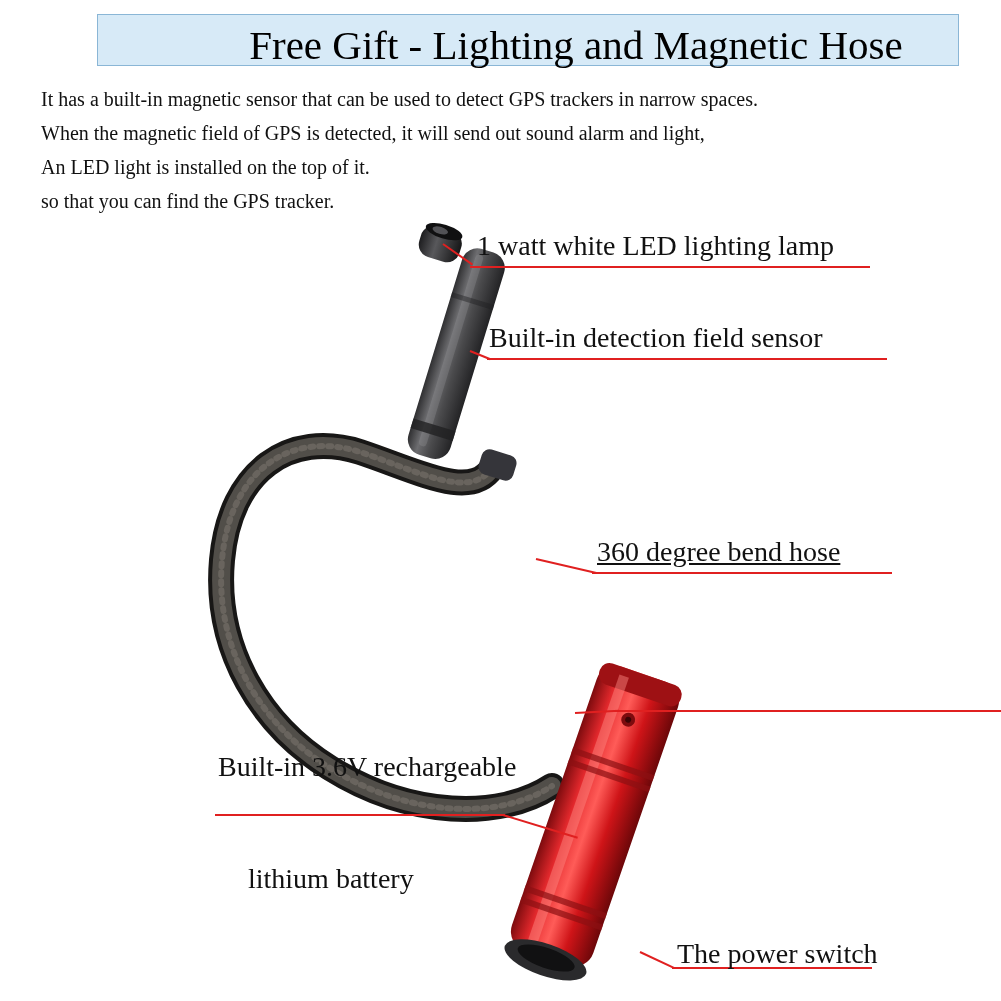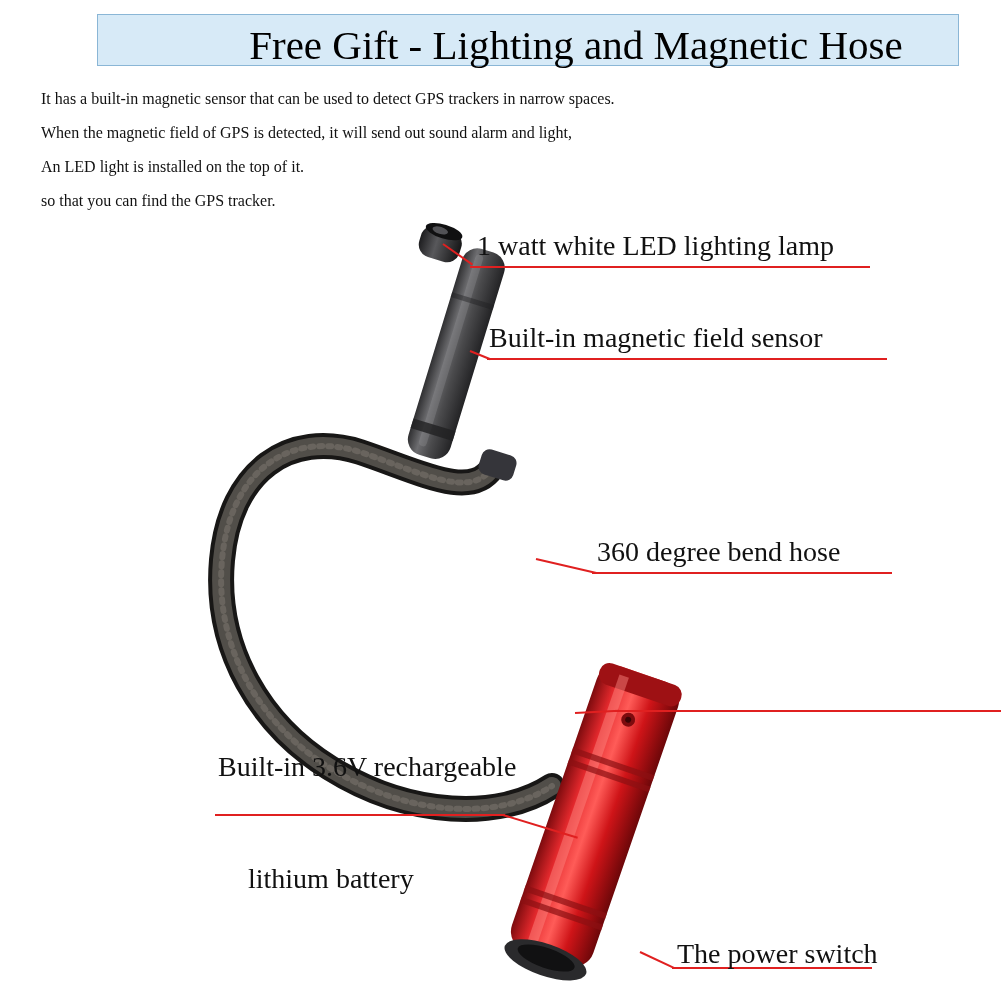--- a/index.html
+++ b/index.html
@@ -43,21 +43,21 @@
     white-space: nowrap;
     padding-left: 48px;
   }
 
   
   #intro {
     position: absolute;
     left: 41px;
     top: 82px;
     width: 940px;
-    font-size: 16px;
+    font-size: 20px;
     line-height: 34px;
     color: #111111;
   }
   #intro div { white-space: nowrap; }
 
   
   .callout {
     position: absolute;
     font-size: 28px;
     color: #111111;
@@ -185,23 +185,23 @@
   <div class="leader-diag" style="left:575px; top:712px; width:44px; transform:rotate(-3deg);"></div>
 
   <div class="leader" style="left:215px; top:814px; width:290px;"></div>
   <div class="leader-diag" style="left:503px; top:814px; width:78px; transform:rotate(17deg);"></div>
 
   <div class="leader" style="left:672px; top:967px; width:200px;"></div>
   <div class="leader-diag" style="left:640px; top:951px; width:38px; transform:rotate(25deg);"></div>
 
   <div class="callout" style="left:477px; top:233px;">1 watt white LED lighting lamp</div>
 
-  <div class="callout" style="left:489px; top:325px;">Built-in magnetic field sensor</div>
-
-  <div class="callout" style="left:597px; top:539px;">360 degree bend hose</div>
+  <div class="callout" style="left:489px; top:325px;">Built-in detection field sensor</div>
+
+  <div class="callout" style="left:597px; top:539px;text-decoration:underline;">360 degree bend hose</div>
 
 
   <div class="callout" style="left:218px; top:754px;">Built-in 3.6V rechargeable</div>
   <div class="callout" style="left:248px; top:818px;margin-top:48px;">lithium battery</div>
 
   <div class="callout" style="left:677px; top:941px;">The power switch</div>
 
 </div>
 
 </body></html>

